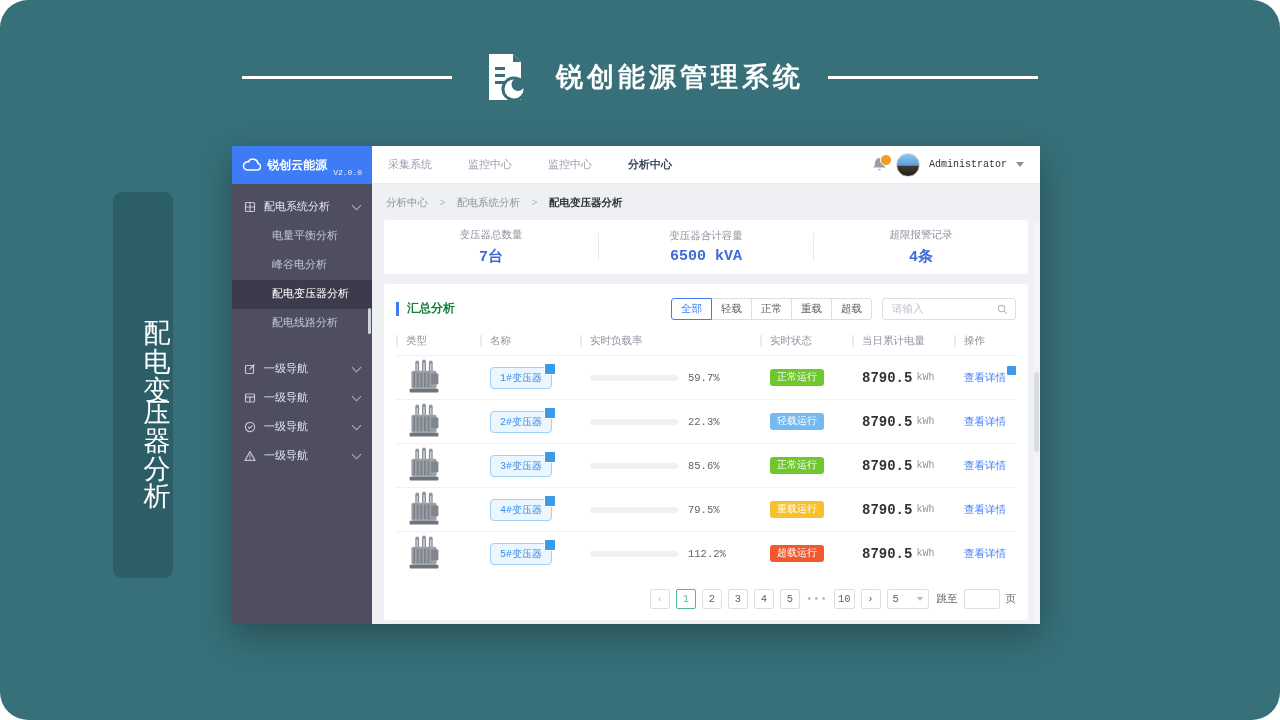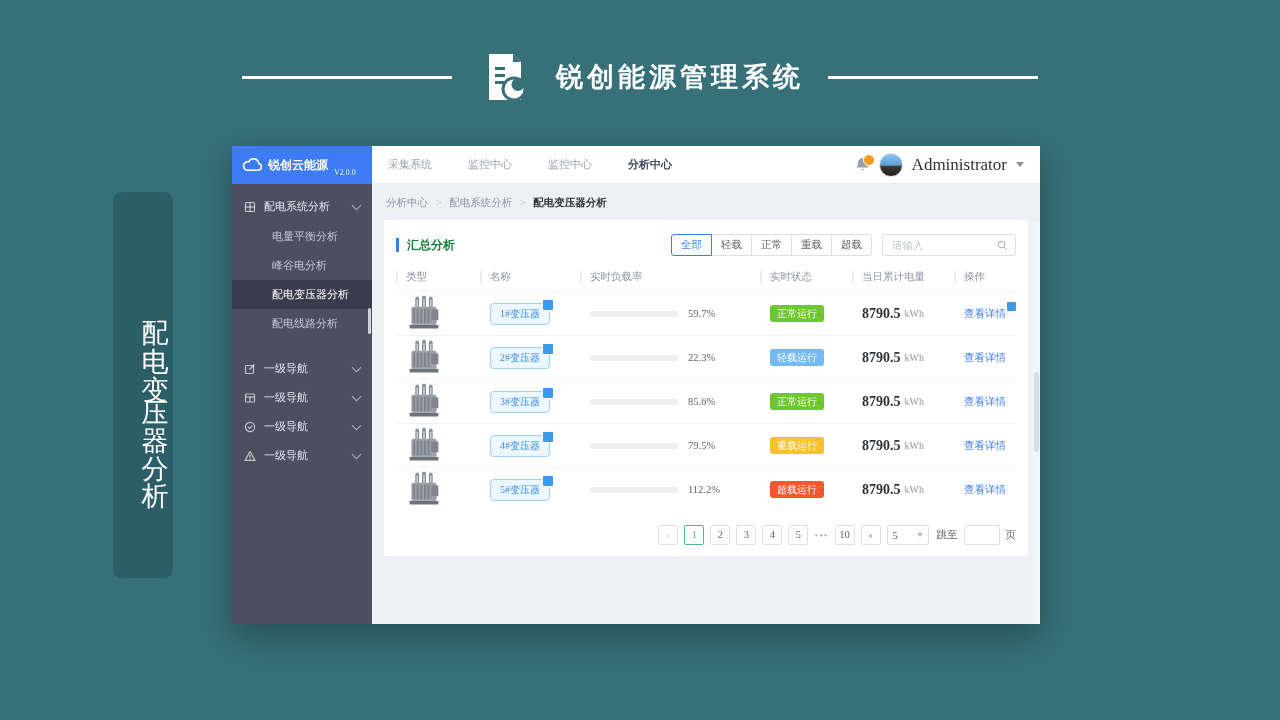--- a/index.html
+++ b/index.html
@@ -1,17 +1,17 @@
 <!DOCTYPE html>
 <html><head>
 <meta charset="utf-8">
 <style>
   html,body{margin:0;padding:0;}
   .stage{position:relative;width:1280px;height:720px;background:#377079;overflow:hidden;
-         font-family:Liberation Serif, serif;}
+         font-family:Liberation Mono, monospace;border-radius:28px;}
 
   
   .banner{position:absolute;top:44px;left:0;right:0;height:66px;display:flex;align-items:center;justify-content:center;gap:24px;}
   .banner .rule{width:210px;height:3px;background:#ffffff;}
   .banner-icon{width:56px;height:56px;flex:0 0 auto;}
   .banner-title{color:#ffffff;font-size:27px;font-weight:bold;letter-spacing:4px;}
 
   
   .side-tag{position:absolute;left:113px;top:192px;width:60px;height:386px;background:#2c5e67;border-radius:9px;
             color:#fff;font-size:27px;writing-mode:vertical-rl;text-orientation:upright;letter-spacing:27px;
@@ -40,21 +40,21 @@
   
   .app-header{position:absolute;left:140px;right:0;top:0;height:38px;background:#fff;border-bottom:1px solid #ececec;
               display:flex;align-items:center;padding:0 16px;box-sizing:border-box;}
   .nav-item{font-size:11px;color:#9aa0ac;margin-right:36px;cursor:pointer;}
   .nav-item.active{color:#3b4a63;font-weight:bold;}
   .header-right{margin-left:auto;display:flex;align-items:center;gap:9px;}
   .bell{position:relative;width:15px;height:16px;cursor:pointer;}
   .bell-badge{position:absolute;top:-3px;right:-5px;width:10px;height:10px;border-radius:50%;background:#f59a23;border:1px solid #fff;}
   .avatar{width:22px;height:22px;border-radius:50%;cursor:pointer;
           background:linear-gradient(180deg,#8cc6f0 0%,#5f9fd8 52%,#453b2f 53%,#211e19 100%);border:1px solid #d9dde2;}
-  .user-name{font-size:17px;color:#303133;cursor:pointer;}
+  .user-name{font-size:10px;color:#303133;cursor:pointer;}
   .caret{width:0;height:0;border-left:4px solid transparent;border-right:4px solid transparent;border-top:5px solid #8a8f99;cursor:pointer;}
 
   
   .content{position:absolute;left:140px;top:38px;right:0;bottom:0;background:#eef0f3;overflow:hidden;}
   .breadcrumb{padding:12px 14px 0;font-size:10.5px;color:#8f949e;}
   .breadcrumb .sep{margin:0 5px;color:#b6bac2;}
   .breadcrumb .current{color:#2f3338;font-weight:bold;}
   .crumb-link{cursor:pointer;}
 
   .stats-card{margin:10px 12px 0;background:#fff;border-radius:3px;height:54px;display:flex;align-items:center;}
@@ -222,20 +222,36 @@
     <main class="content">
 
       <div class="breadcrumb">
         <span class="crumb-link">分析中心</span>
         <span class="sep">&gt;</span>
         <span class="crumb-link">配电系统分析</span>
         <span class="sep">&gt;</span>
         <span class="current">配电变压器分析</span>
       </div>
 
+      <div class="stats-card">
+        <div class="stat">
+          <div class="stat-label">变压器总数量</div>
+          <div class="stat-value">7台</div>
+        </div>
+        <div class="stat-divider"></div>
+        <div class="stat">
+          <div class="stat-label">变压器合计容量</div>
+          <div class="stat-value">6500 kVA</div>
+        </div>
+        <div class="stat-divider"></div>
+        <div class="stat">
+          <div class="stat-label">超限报警记录</div>
+          <div class="stat-value">4条</div>
+        </div>
+      </div>
 
       <div class="panel">
         <div class="panel-head">
           <span class="panel-title">汇总分析</span>
           <div class="filters">
             <span class="fbtn active">全部</span>
             <span class="fbtn">轻载</span>
             <span class="fbtn">正常</span>
             <span class="fbtn">重载</span>
             <span class="fbtn">超载</span>

